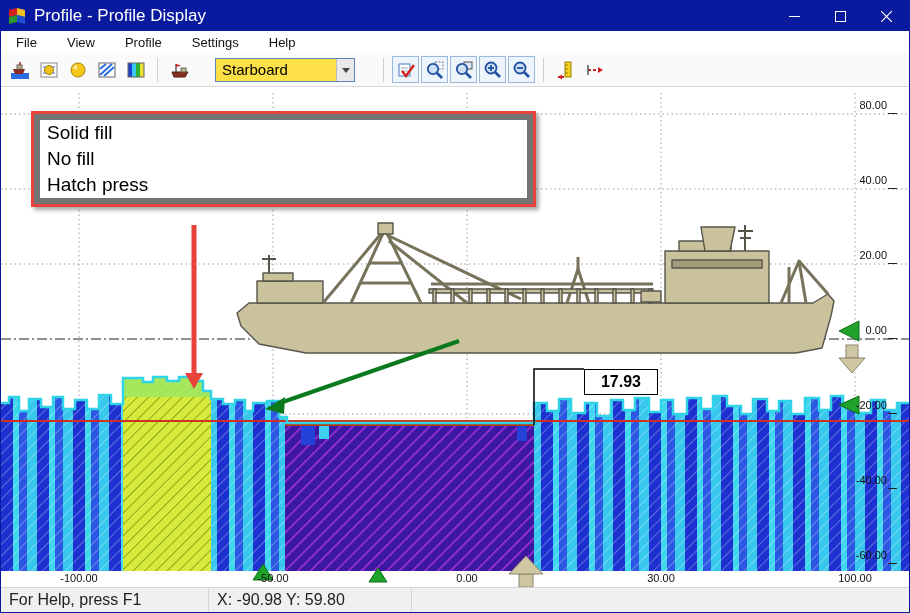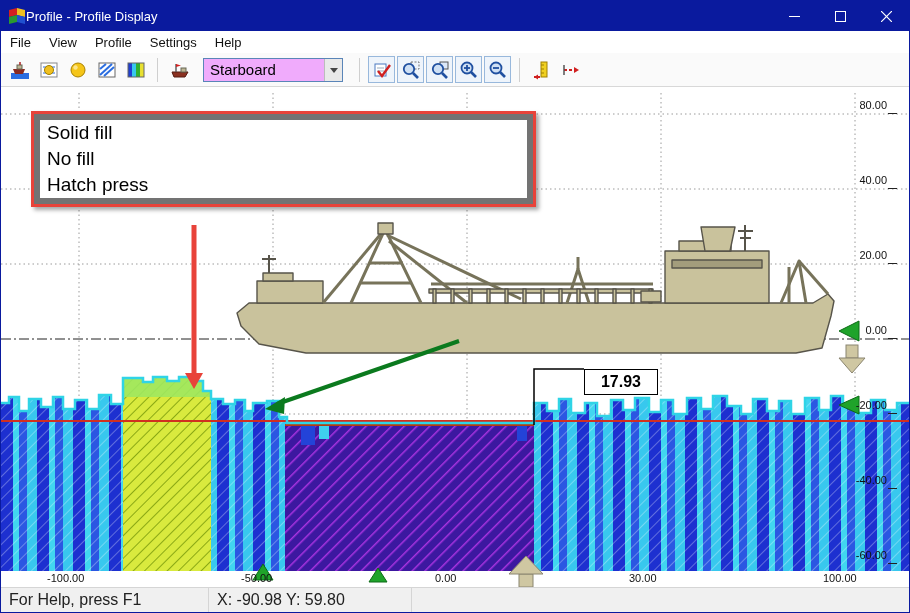--- a/index.html
+++ b/index.html
@@ -3,44 +3,44 @@
 <meta charset="utf-8">
 <style>
   *{box-sizing:border-box;margin:0;padding:0}
   html,body{width:910px;height:613px}
   body{font-family:"Liberation Sans",sans-serif;position:relative;background:#fff;overflow:hidden}
   .window{position:absolute;inset:0;border:1px solid #0a1a9e;background:#fff}
 
   
   .titlebar{position:absolute;left:0;top:0;right:0;height:30px;background:#0a1a9e;display:flex;align-items:center;color:#fff}
   .app-icon{margin-left:7px;flex:0 0 auto}
-  .title-text{font-size:13px}
+  .title-text{margin-left:8px;font-size:17px}
   .win-controls{margin-left:auto;display:flex;height:100%}
   .win-btn{width:46px;height:100%;display:flex;align-items:center;justify-content:center;background:transparent;border:none;cursor:default}
 
   
   .menubar{position:absolute;top:30px;left:0;right:0;height:22px;background:#fff;display:flex;align-items:center;font-size:13px;color:#111}
-  .menu-item{padding:0 9px;height:100%;display:flex;align-items:center}
+  .menu-item{padding:0 15px;height:100%;display:flex;align-items:center}
 
   
   .toolbar{position:absolute;top:52px;left:0;right:0;height:34px;background:#fafafa;border-bottom:1px solid #d8d8d8;display:flex;align-items:center;padding-left:4px}
   .tb-btn{width:27px;height:27px;display:flex;align-items:center;justify-content:center;margin:0 1px;border:1px solid transparent;background:transparent;padding:0}
   .tb-btn.framed{border:1px solid #98b8dc;background:#eef4fb}
   .tb-sep{width:1px;height:24px;background:#cfcfcf;margin:0 7px}
-  .combo{display:flex;align-items:center;width:140px;height:24px;border:1px solid #5a85b8;background:#f0abfc;margin:0 9px}
+  .combo{display:flex;align-items:center;width:140px;height:24px;border:1px solid #5a85b8;background:#fde047;margin:0 21px}
   .combo-value{flex:1;padding-left:6px;font-size:15px;color:#000}
   .combo-arrow{width:18px;height:22px;background:#e9e9e9;border-left:1px solid #bcbcbc;display:flex;align-items:center;justify-content:center}
   .combo-arrow .tri{width:0;height:0;border:4px solid transparent;border-top:5px solid #444;margin-top:5px}
 
   
   .chart{position:absolute;top:86px;left:0;width:908px;height:502px;background:#fff}
   .chart svg.main{position:absolute;left:0;top:0}
   .ylab{position:absolute;width:58px;text-align:right;font-size:11px;color:#111;z-index:3;left:828px}
   .ytick{position:absolute;width:9px;height:0;border-top:1px solid #222;z-index:3;left:887px}
-  .xlab{position:absolute;width:64px;font-size:11px;color:#111;z-index:3;top:485px}
+  .xlab{position:absolute;width:64px;text-align:center;font-size:11px;color:#111;z-index:3;top:485px}
   .depth-box{position:absolute;left:583px;top:282px;width:74px;height:26px;background:#fff;border:1px solid #000;display:flex;align-items:center;justify-content:center;font-size:16px;font-weight:bold;z-index:4}
 
   
   .popup{position:absolute;left:30px;top:24px;width:505px;border:3px solid #e8433a;background:#fff;box-shadow:3px 3px 4px rgba(0,0,0,.35);z-index:5}
   .popup-inner{border:6px solid #737373;background:#fff}
   .popup-item{height:26px;line-height:26px;padding-left:7px;font-size:19px;color:#000;background:#fff;white-space:nowrap}
   .popup-item.selected{background:#0078d7;color:#fff}
 
   
   .statusbar{position:absolute;left:0;right:0;bottom:0;height:25px;background:#f0f0f0;border-top:1px solid #d5d5d5;font-size:16px;display:flex;align-items:center;color:#222}

